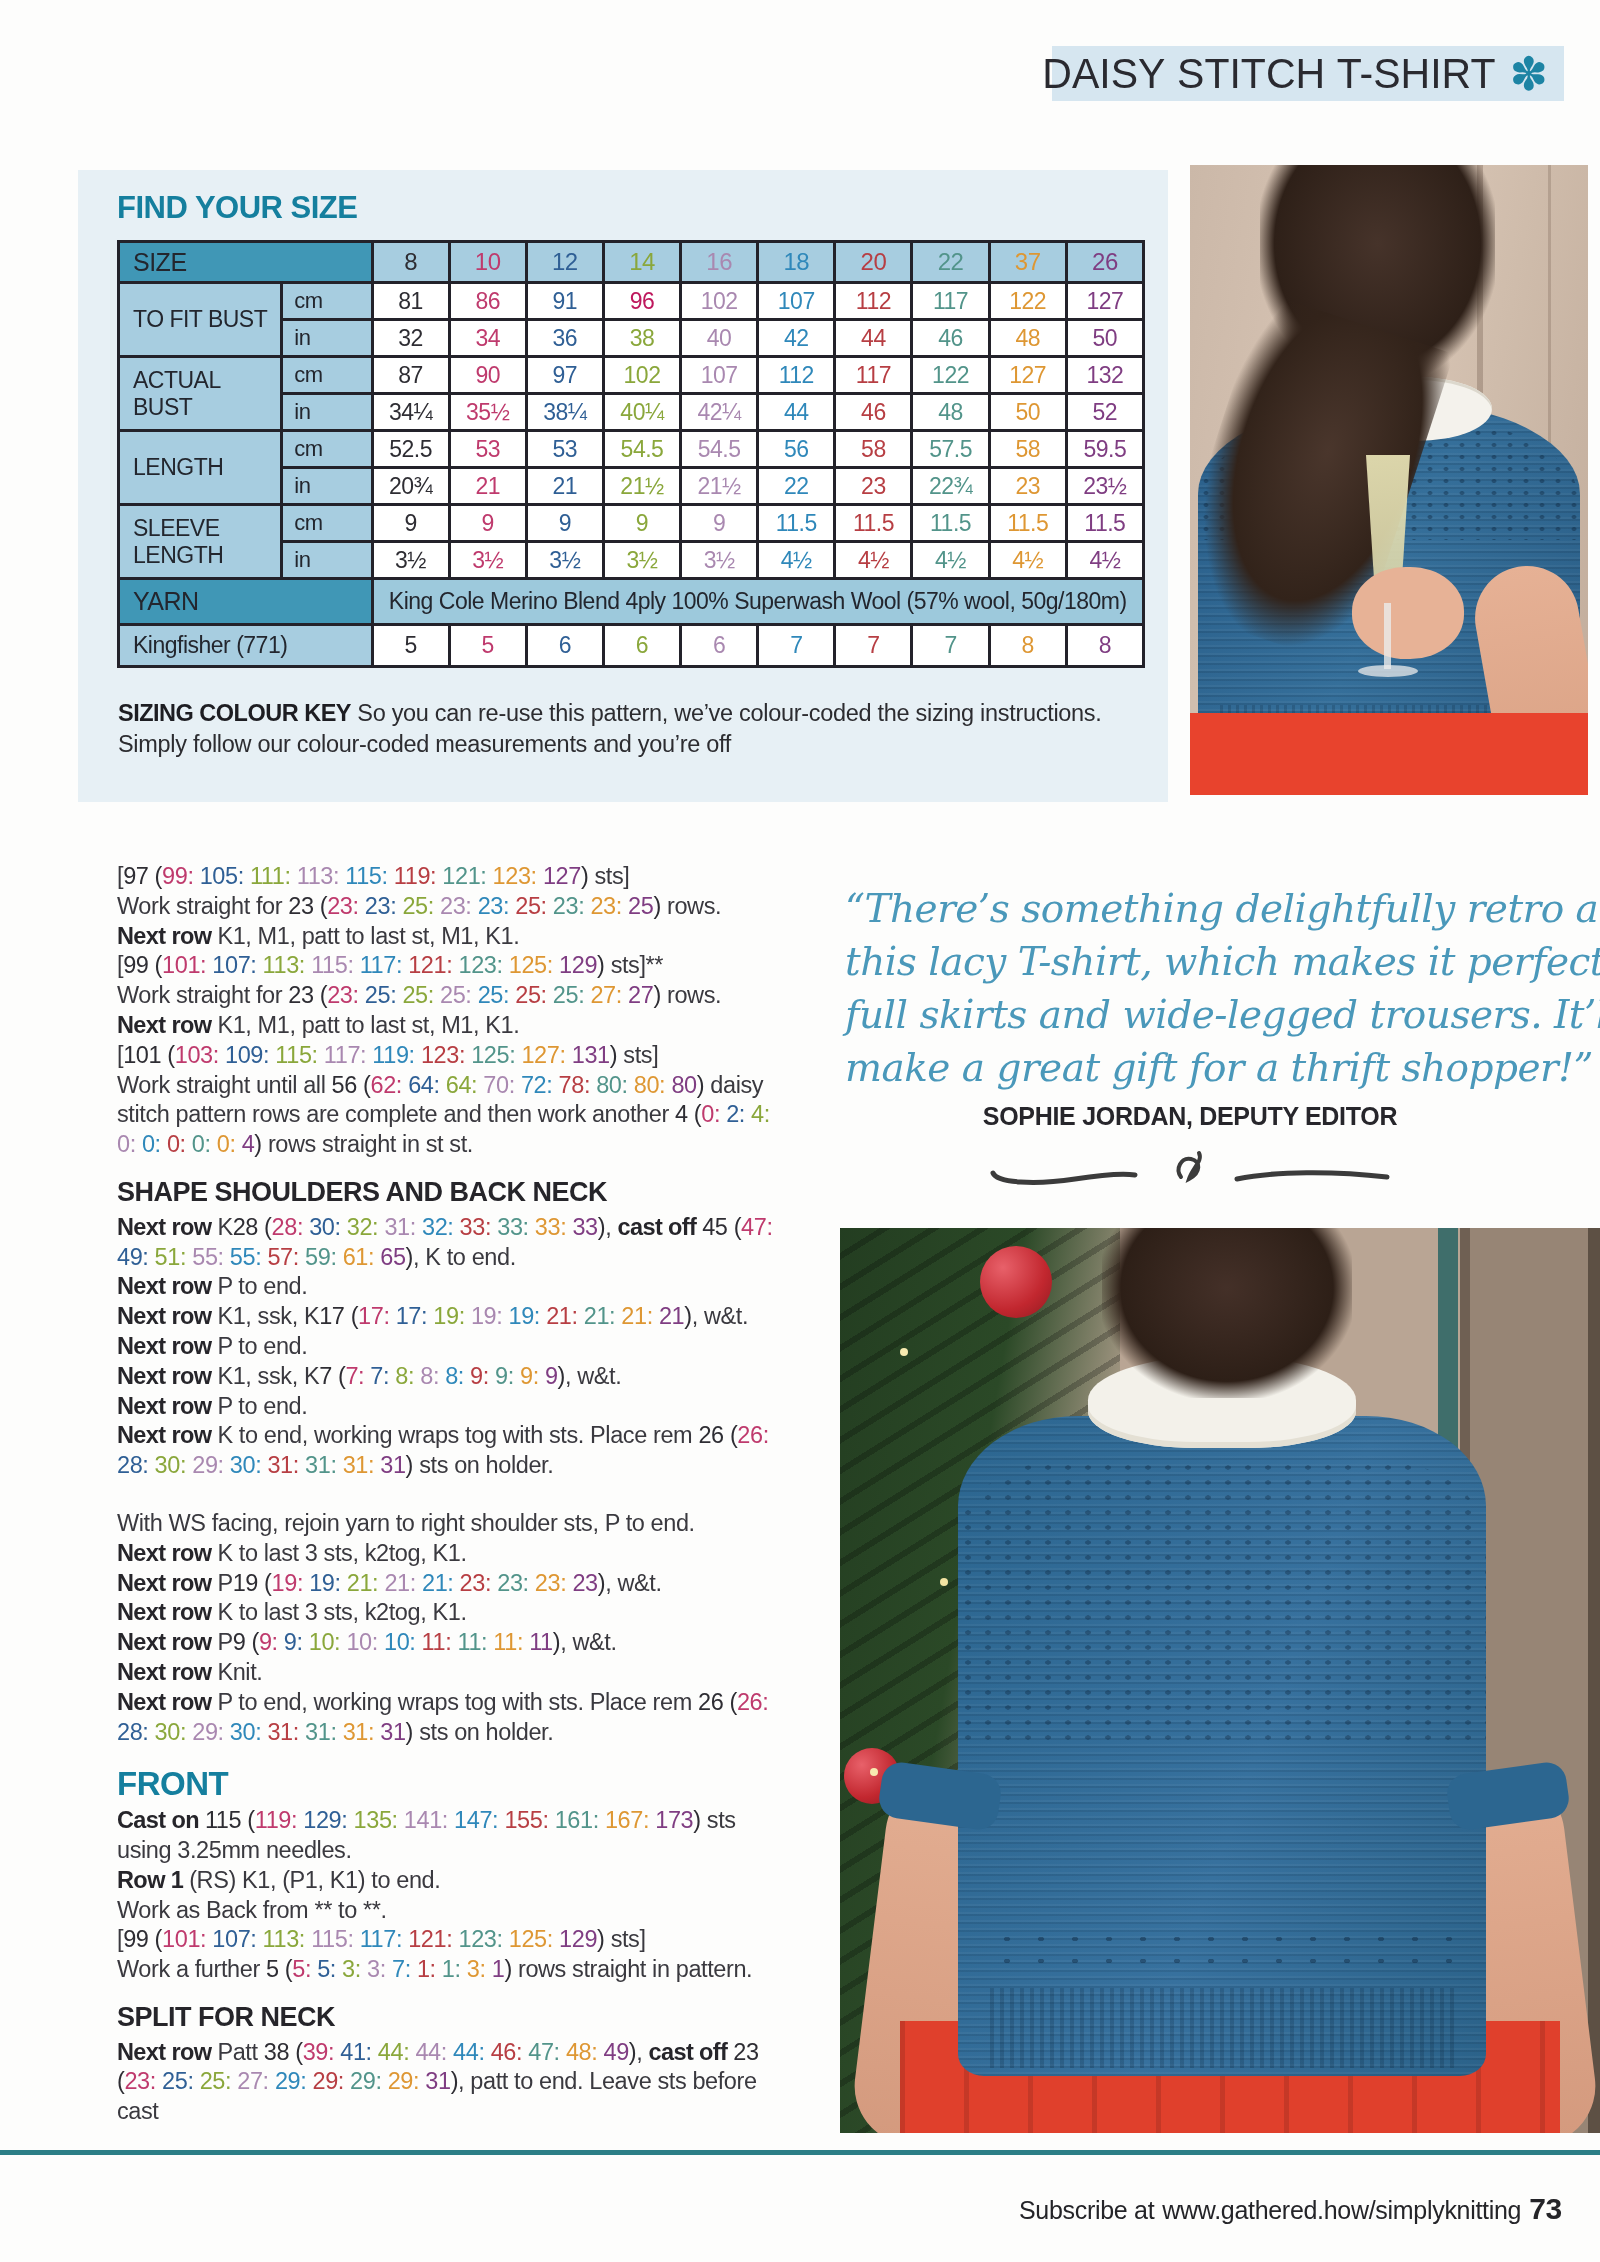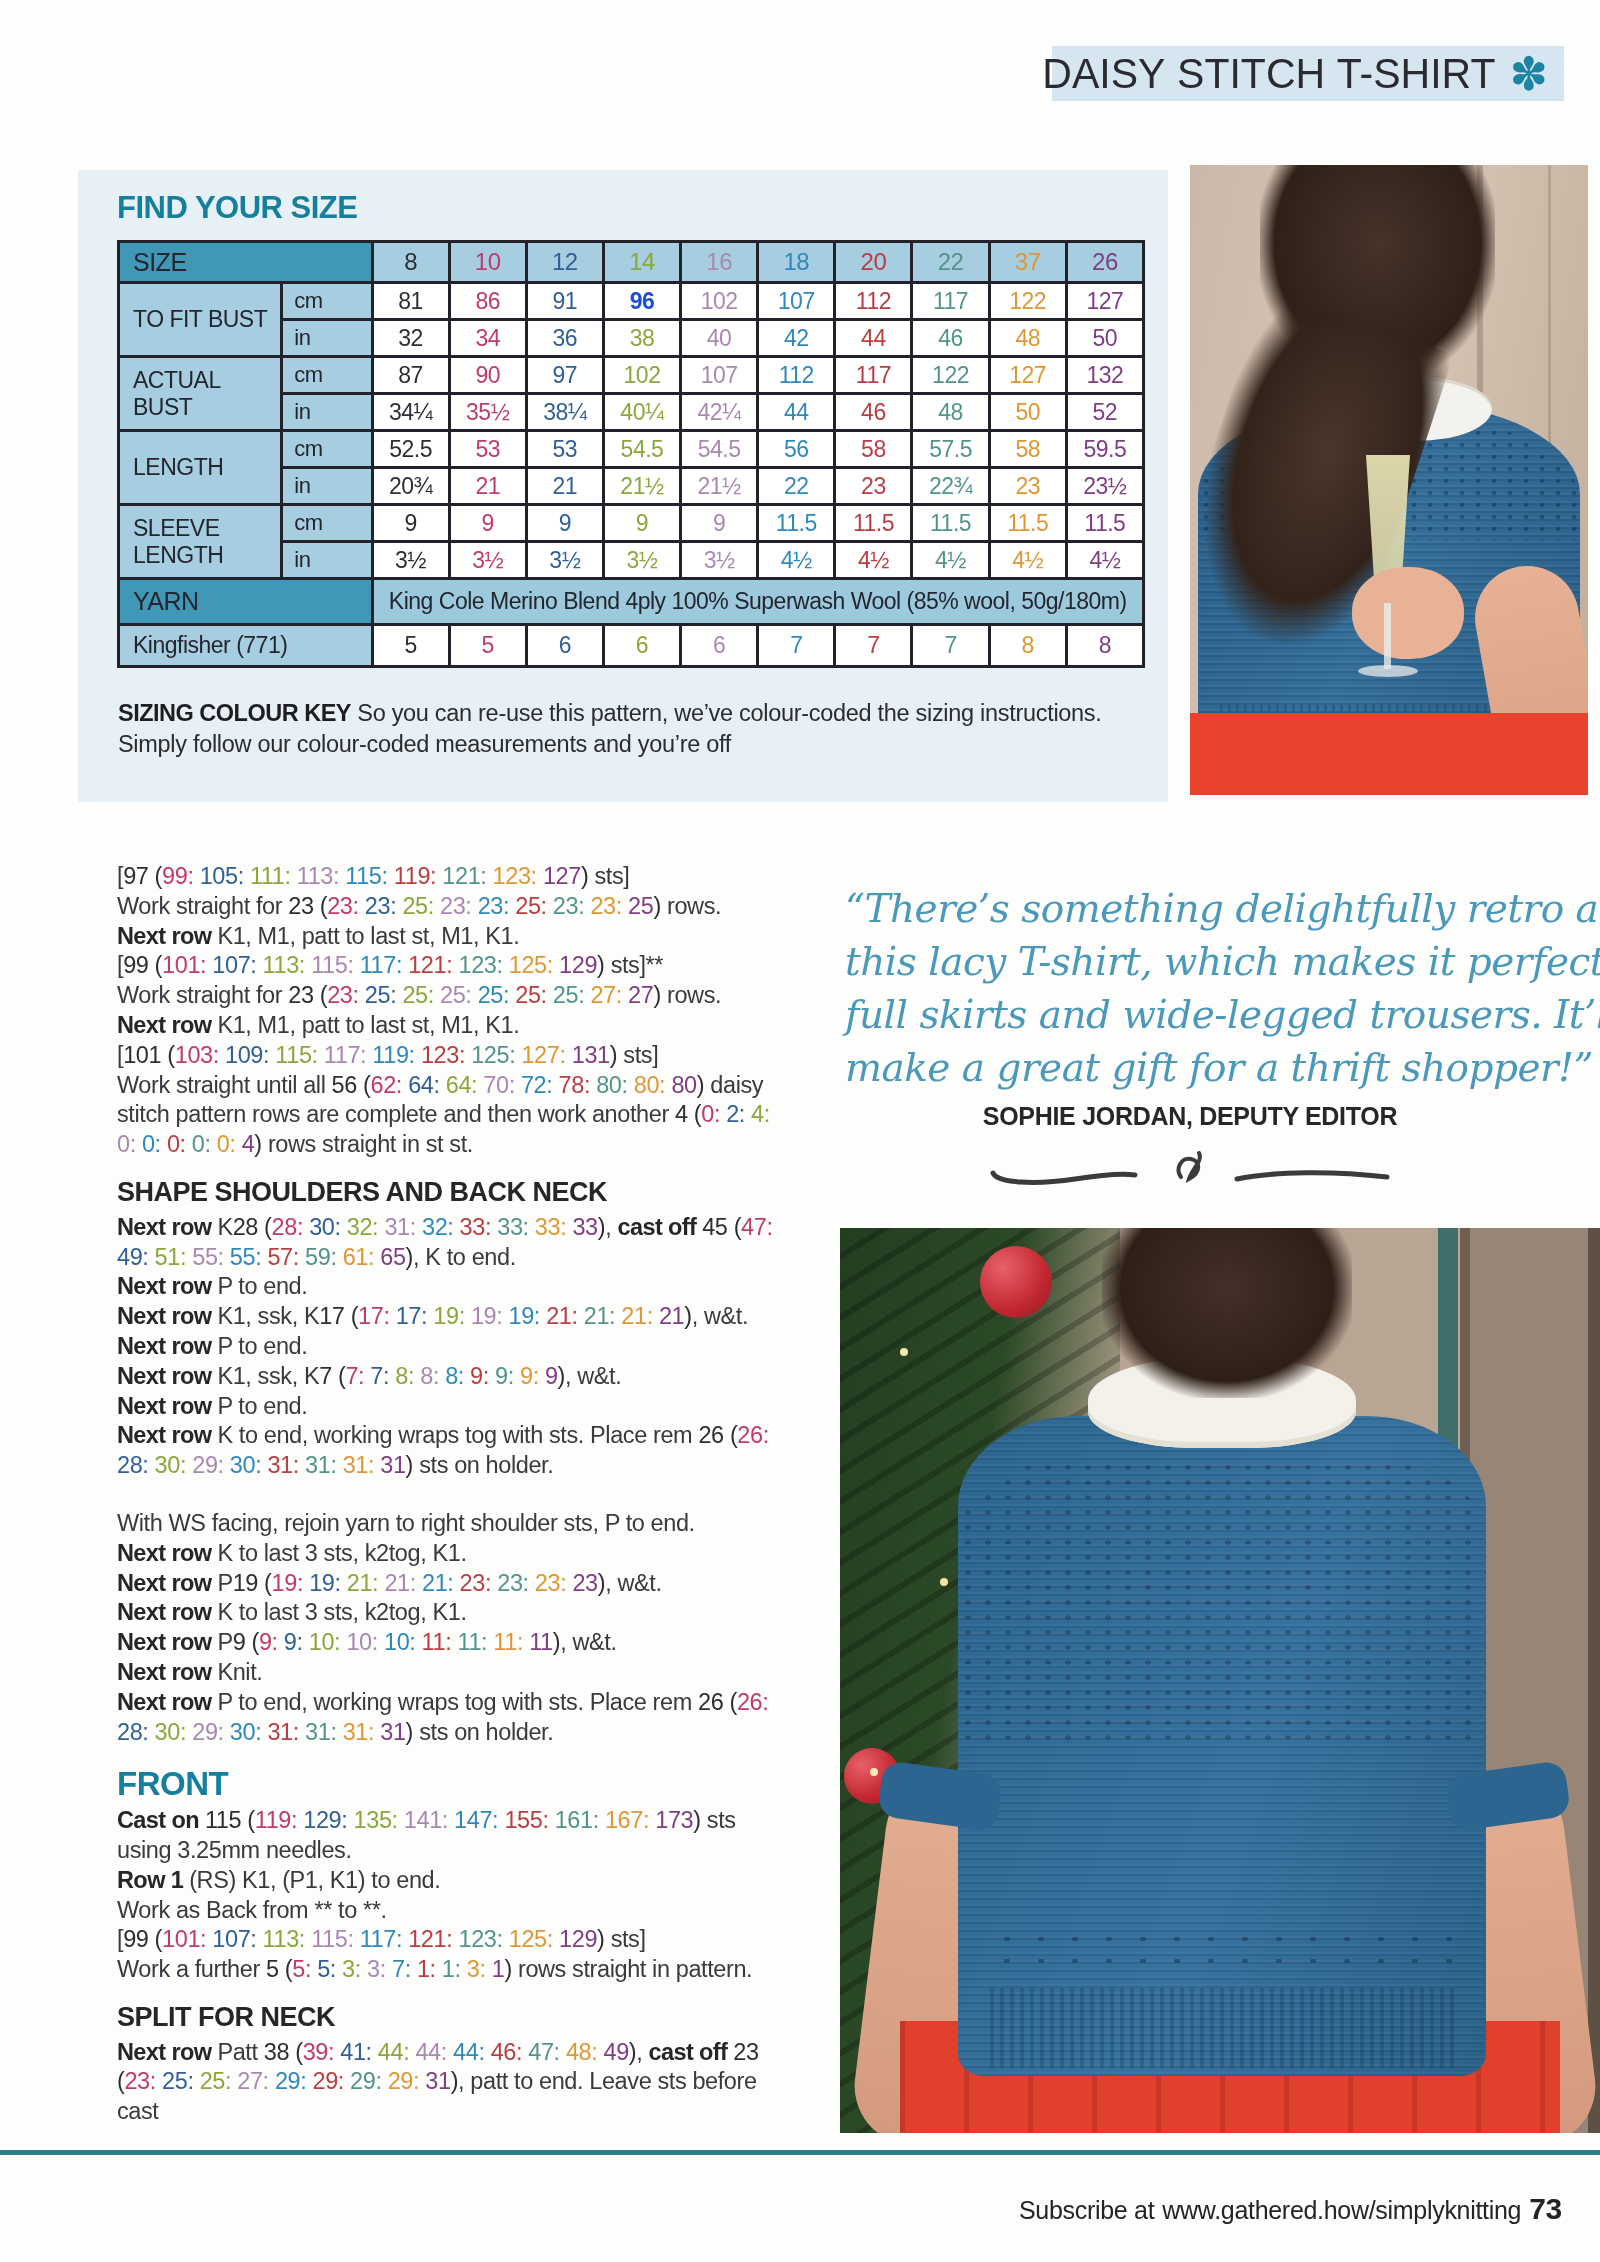--- a/index.html
+++ b/index.html
@@ -154,21 +154,21 @@
             <th class="c-size" style="color: rgb(82, 148, 138);">22</th>
             <th class="c-size" style="color: rgb(222, 151, 51);">37</th>
             <th class="c-size" style="color: rgb(127, 61, 130);">26</th>
           </tr>
           <tr class="meas">
             <td class="c-label" rowspan="2">TO FIT BUST</td>
             <td class="c-unit">cm</td>
             <td class="c-val" style="color: rgb(46, 45, 51);">81</td>
             <td class="c-val" style="color: rgb(191, 58, 109);">86</td>
             <td class="c-val" style="color: rgb(47, 95, 149);">91</td>
-            <td class="c-val" style="color: #1d4ed8; font-weight: bold;">96</td>
+            <td class="c-val" style="color: #be185d;">96</td>
             <td class="c-val" style="color: rgb(169, 136, 176);">102</td>
             <td class="c-val" style="color: rgb(47, 136, 186);">107</td>
             <td class="c-val" style="color: rgb(183, 62, 67);">112</td>
             <td class="c-val" style="color: rgb(82, 148, 138);">117</td>
             <td class="c-val" style="color: rgb(222, 151, 51);">122</td>
             <td class="c-val" style="color: rgb(127, 61, 130);">127</td>
           </tr>
           <tr class="meas">
             <td class="c-unit">in</td>
             <td class="c-val" style="color: rgb(46, 45, 51);">32</td>
@@ -258,21 +258,21 @@
             <td class="c-val" style="color: rgb(138, 167, 59);">3½</td>
             <td class="c-val" style="color: rgb(169, 136, 176);">3½</td>
             <td class="c-val" style="color: rgb(47, 136, 186);">4½</td>
             <td class="c-val" style="color: rgb(183, 62, 67);">4½</td>
             <td class="c-val" style="color: rgb(82, 148, 138);">4½</td>
             <td class="c-val" style="color: rgb(222, 151, 51);">4½</td>
             <td class="c-val" style="color: rgb(127, 61, 130);">4½</td>
           </tr>
           <tr class="yarn">
             <td class="c-corner" colspan="2">YARN</td>
-            <td class="c-yarnval" colspan="10">King Cole Merino Blend 4ply 100% Superwash Wool (85% wool, 50g/180m)</td>
+            <td class="c-yarnval" colspan="10">King Cole Merino Blend 4ply 100% Superwash Wool (57% wool, 50g/180m)</td>
           </tr>
           <tr class="shade">
             <td class="c-label" colspan="2">Kingfisher (771)</td>
             <td class="c-val" style="color: rgb(46, 45, 51);">5</td>
             <td class="c-val" style="color: rgb(191, 58, 109);">5</td>
             <td class="c-val" style="color: rgb(47, 95, 149);">6</td>
             <td class="c-val" style="color: rgb(138, 167, 59);">6</td>
             <td class="c-val" style="color: rgb(169, 136, 176);">6</td>
             <td class="c-val" style="color: rgb(47, 136, 186);">7</td>
             <td class="c-val" style="color: rgb(183, 62, 67);">7</td>

